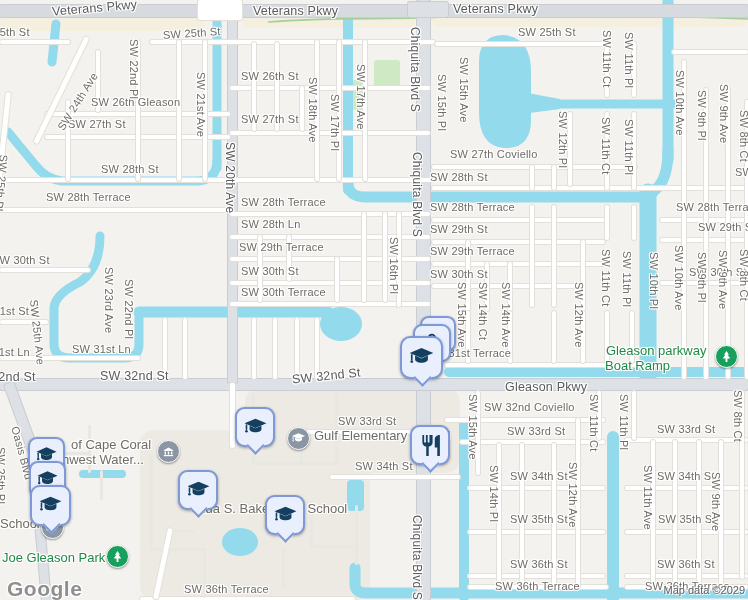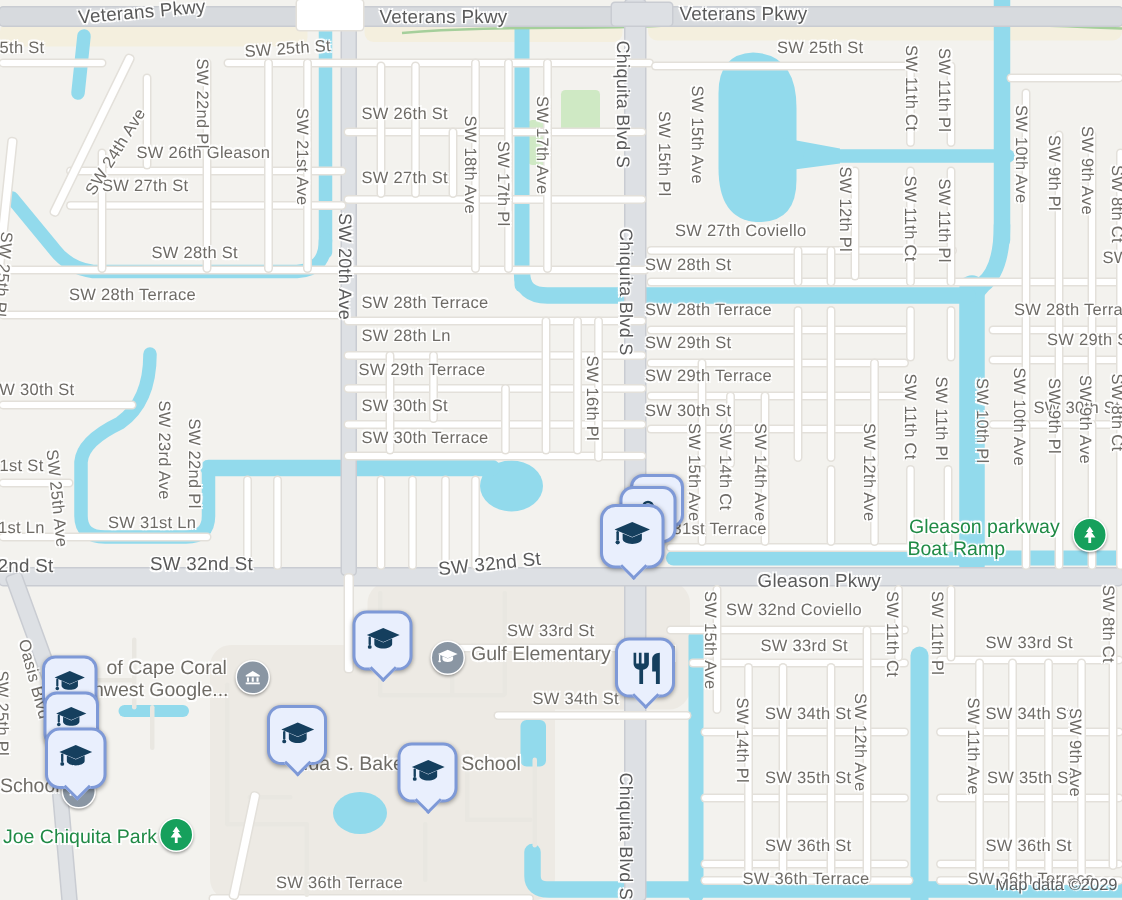--- a/index.html
+++ b/index.html
@@ -335,23 +335,23 @@
       <div class="lb v" style="left: 600px; top: 394px; transform: rotate(90deg); transform-origin: 0px 0px;">SW 11th Ct</div>
       <div class="lb v" style="left: 630px; top: 394px; transform: rotate(90deg); transform-origin: 0px 0px;">SW 11th Pl</div>
       <div class="lb v" style="left: 744px; top: 390px; transform: rotate(90deg); transform-origin: 0px 0px;">SW 8th Ct</div>
       <div class="lb v" style="left: 500px; top: 465px; transform: rotate(90deg); transform-origin: 0px 0px;">SW 14th Pl</div>
       <div class="lb v" style="left: 579px; top: 462px; transform: rotate(90deg); transform-origin: 0px 0px;">SW 12th Ave</div>
       <div class="lb v" style="left: 654px; top: 465px; transform: rotate(90deg); transform-origin: 0px 0px;">SW 11th Ave</div>
       <div class="lb v" style="left: 722px; top: 472px; transform: rotate(90deg); transform-origin: 0px 0px;">SW 9th Ave</div>
       <div class="plabel poi" style="left: 314px; top: 428px;">Gulf Elementary School</div>
       <div class="plabel poi" style="left: 202px; top: 501px;">Ida S. Baker High School</div>
       <div class="plabel poi" style="left: 71px; top: 437px;">of Cape Coral</div>
-      <div class="plabel poi" style="left: 62px; top: 452px;">hwest Google...</div>
+      <div class="plabel poi" style="left: 62px; top: 452px;">hwest Water...</div>
       <div class="plabel poi" style="left: 0px; top: 516px;">School</div>
-      <div class="plabel park" style="left: 2px; top: 550px;">Joe Chiquita Park</div>
+      <div class="plabel park" style="left: 2px; top: 550px;">Joe Gleason Park</div>
       <div class="plabel park" style="left: 606px; top: 343px;">Gleason parkway</div>
       <div class="plabel park" style="left: 605px; top: 358px;">Boat Ramp</div>
     </div>
   <div class="layer" id="pois">
       <div class="marker" style="left: 420px; top: 316px; width: 36px; height: 36px; z-index: 50;">
         <svg width="22" height="22" viewBox="0 0 24 24" fill="currentColor">
           <rect x="5.5" y="8.5" width="2.6" height="9"></rect>
           <rect x="9.6" y="8.5" width="2.6" height="9"></rect>
           <rect x="13.7" y="8.5" width="2.6" height="9"></rect>
           <circle cx="19.3" cy="13" r="2.8"></circle>
@@ -455,14 +455,15 @@
           <path d="M12 3.2 16 9h-2.2l4.2 6h-4.5v5.8h-3V15H6L10.2 9H8Z"></path>
         </svg>
       </div>
       <div class="cpoi green" style="left: 715px; top: 345px; z-index: 45;">
         <svg width="15" height="15" viewBox="0 0 24 24" fill="currentColor">
           <path d="M12 3.2 16 9h-2.2l4.2 6h-4.5v5.8h-3V15H6L10.2 9H8Z"></path>
         </svg>
       </div>
     </div>
 
+  <div class="google-logo">Google</div>
   <div class="map-data">Map data ©2029</div>
 </div>
 
 </body></html>

